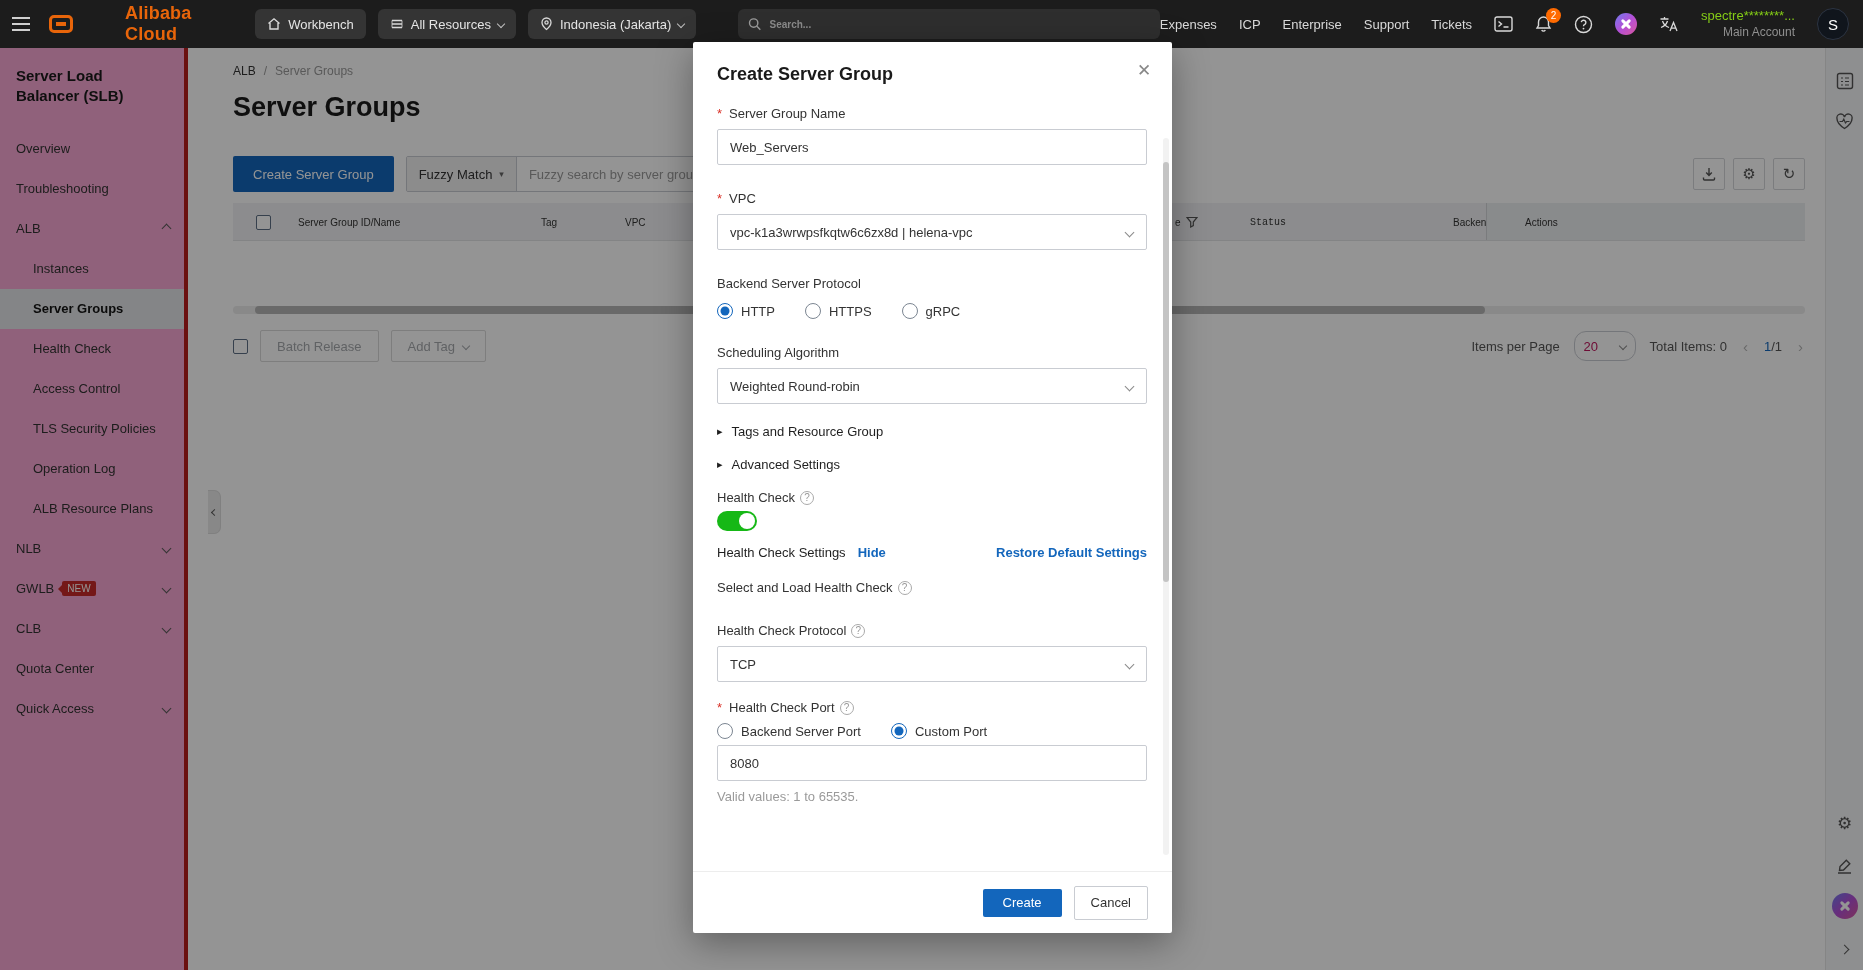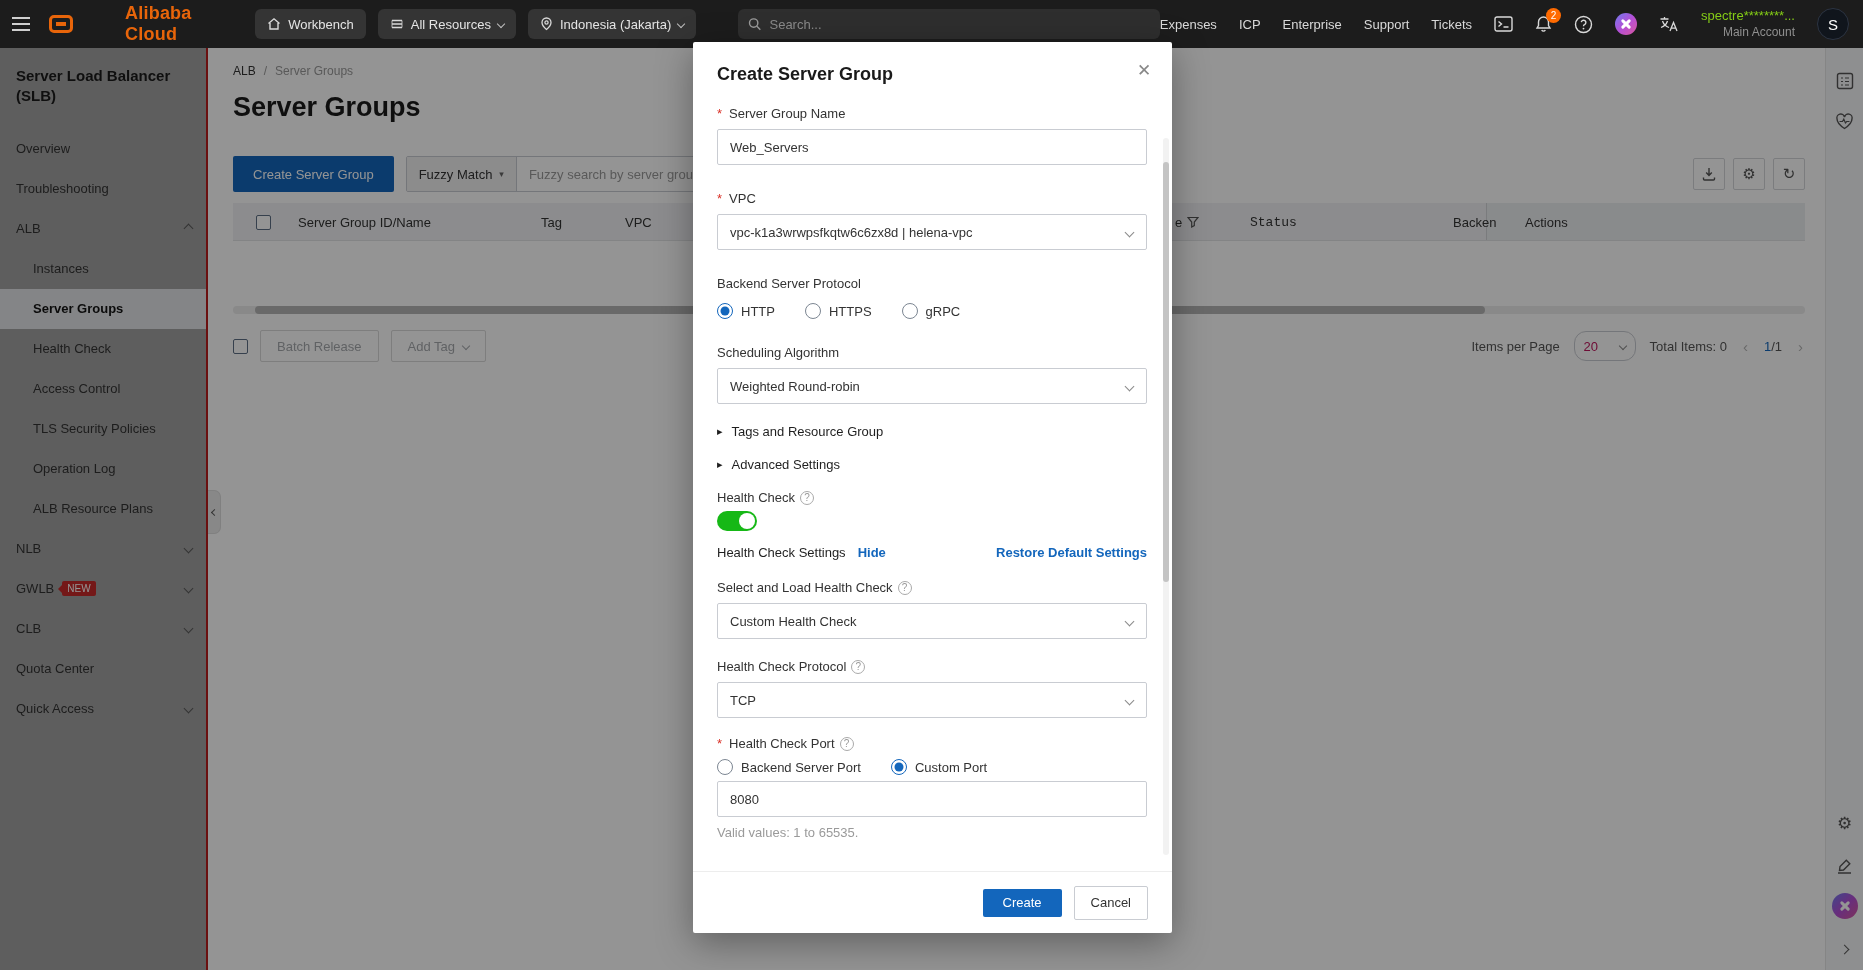--- a/index.html
+++ b/index.html
@@ -16,42 +16,42 @@
   .tb-logo { display:flex; align-items:center; gap:8px; margin:0 18px 0 6px; }
   .tb-logo-mark { width:26px; height:18px; border:3px solid #e8650a; border-radius:5px; position:relative; }
   .tb-logo-mark::before { content:""; position:absolute; left:3px; top:3px; width:6px; height:6px;
     background:#1c1c1c; right:auto; }
   .tb-logo-mark::after { content:""; position:absolute; left:4px; top:4px; width:10px; height:4px; background:#e8650a; }
   .tb-logo-text { color:#e8650a; font-weight:bold; font-size:18px; letter-spacing:0.2px;margin-left:44px; }
   .tb-pill { height:30px; background:#343434; border-radius:6px; display:flex; align-items:center;
     gap:7px; padding:0 12px; margin-right:12px; color:#e4e4e4; cursor:pointer; white-space:nowrap; }
   .tb-search { width:450px; height:30px; margin-left:30px; background:#2e2e2e; border-radius:6px;
     display:flex; align-items:center; padding:0 10px; gap:8px; }
-  .tb-search input { background:transparent; border:none; outline:none; color:#bef264; font-size:13px; width:100%; }
+  .tb-search input { background:transparent; border:none; outline:none; color:#bef264; font-size:10px; width:100%;font-weight:bold; }
   .tb-search input::placeholder { color:#8a8a8a; }
   .tb-right { margin-left:auto; display:flex; align-items:center; gap:22px; padding-right:14px; }
   .tb-link { color:#d9d9d9; cursor:pointer; white-space:nowrap; }
   .tb-ico { position:relative; display:flex; align-items:center; justify-content:center; cursor:pointer; }
   .badge { position:absolute; top:-7px; right:-9px; background:#ff6a00; color:#fff; font-size:10px;
     min-width:15px; height:15px; border-radius:8px; display:flex; align-items:center; justify-content:center; padding:0 3px; }
   .grad-circle { width:22px; height:22px; border-radius:50%; background:linear-gradient(135deg,#6f7cf0,#b44fd6,#d8579d);
     position:relative; }
   .grad-circle::before, .grad-circle::after { content:""; position:absolute; left:50%; top:50%; width:12px; height:3px;
     background:#fff; border-radius:2px; }
   .grad-circle::before { transform:translate(-50%,-50%) rotate(45deg); }
   .grad-circle::after  { transform:translate(-50%,-50%) rotate(-45deg); }
   .tb-account { text-align:right; line-height:1.25; cursor:pointer; }
   .tb-account .name { color:#84cc16; }
   .tb-account .sub { color:#8f8f8f; font-size:12px; }
   .tb-avatar { width:32px; height:32px; border-radius:50%; background:#10151c; color:#fff; display:flex;
     align-items:center; justify-content:center; font-size:15px; cursor:pointer; border:1px solid #2c3442; }
 
   
-  #sidebar { position:absolute; left:0; top:48px; width:208px; bottom:0; background:#a3a3a3;
-    border-right:2px solid #b91c1c; font-size:13px; color:#333; }
+  #sidebar { position:absolute; left:0; top:48px; width:188px; bottom:0; background:#f9a8d4;
+    border-right:4px solid #b91c1c; font-size:13px; color:#333; }
   .sb-title { font-size:15px; font-weight:bold; color:#1a1a1a; line-height:1.35; padding:18px 16px 0 16px; }
   .sb-list { margin-top:22px; }
   .si { height:40px; display:flex; align-items:center; padding:0 14px 0 16px; cursor:pointer; position:relative; }
   .si.sub { padding-left:33px; }
   .si.active { background:#e3e5e8; font-weight:bold; color:#141414; }
   .si .grow { flex:1; }
   .chev { width:7px; height:7px; border-right:1.6px solid #595959; border-bottom:1.6px solid #595959;
     display:inline-block; }
   .chev.down { transform:rotate(45deg); }
   .chev.up { transform:rotate(-135deg); }
@@ -85,21 +85,21 @@
   .fuzzy-select { background:#f1f1f2; display:flex; align-items:center; gap:7px; padding:0 12px;
     font-size:13px; color:#333; border-right:1px solid #c9ccd2; cursor:pointer; white-space:nowrap; }
   .caret-down { font-size:9px; color:#666; }
   .fuzzy-input { flex:1; border:none; outline:none; font-size:13px; padding:0 12px; color:#333; font-family:inherit; }
   .fuzzy-input::placeholder { color:#9a9a9a; }
   #toolbar-icons { position:absolute; right:20px; top:110px; display:flex; gap:8px; }
   .icon-btn { width:32px; height:32px; border:1px solid #d4d6da; border-radius:2px; background:#fff;
     display:flex; align-items:center; justify-content:center; color:#555; cursor:pointer; }
 
   #table-header { position:absolute; left:25px; right:20px; top:155px; height:38px; background:#f1f2f4;
-    border-bottom:1px solid #e2e3e5; font-size:13px; color:#333; }
+    border-bottom:1px solid #e2e3e5; font-size:10px; color:#333; }
   .th { position:absolute; top:0; height:38px; display:flex; align-items:center; gap:5px; white-space:nowrap; }
   .cbx { width:15px; height:15px; border:1.5px solid #5e6f85; border-radius:2px; background:#fff; cursor:pointer; }
   #th-actions-zone { position:absolute; left:1253px; right:0; top:0; bottom:0; background:#edeff1;
     border-left:1px solid #d3d5d8; }
   #table-body { position:absolute; left:25px; right:20px; top:193px; height:60px; background:#fff; }
   #hscroll { position:absolute; left:25px; right:20px; top:258px; height:8px; background:#ececec; border-radius:4px; }
   #hscroll .thumb { position:absolute; left:22px; width:1230px; top:0; height:8px; background:#b5b5b5;
     border-radius:4px; cursor:pointer; }
 
   #batch-row { position:absolute; left:25px; top:282px; display:flex; align-items:center; gap:12px; }
@@ -492,24 +492,20 @@
         <span style="flex:1;"></span>
         <span class="link">Restore Default Settings</span>
       </div>
       <div class="gap20"></div>
 
       <div class="m-label">
           <span>Select and Load Health Check</span>
           <span class="help">?</span>
         </div>
       <div class="gap8"></div>
-      <div class="m-select">
-          <span>Custom Health Check</span>
-          <span class="chev down"></span>
-        </div>
       <div class="gap20"></div>
 
       <div class="m-label">
           <span>Health Check Protocol</span>
           <span class="help">?</span>
         </div>
       <div class="gap8"></div>
       <div class="m-select">
           <span>TCP</span>
           <span class="chev down"></span>

